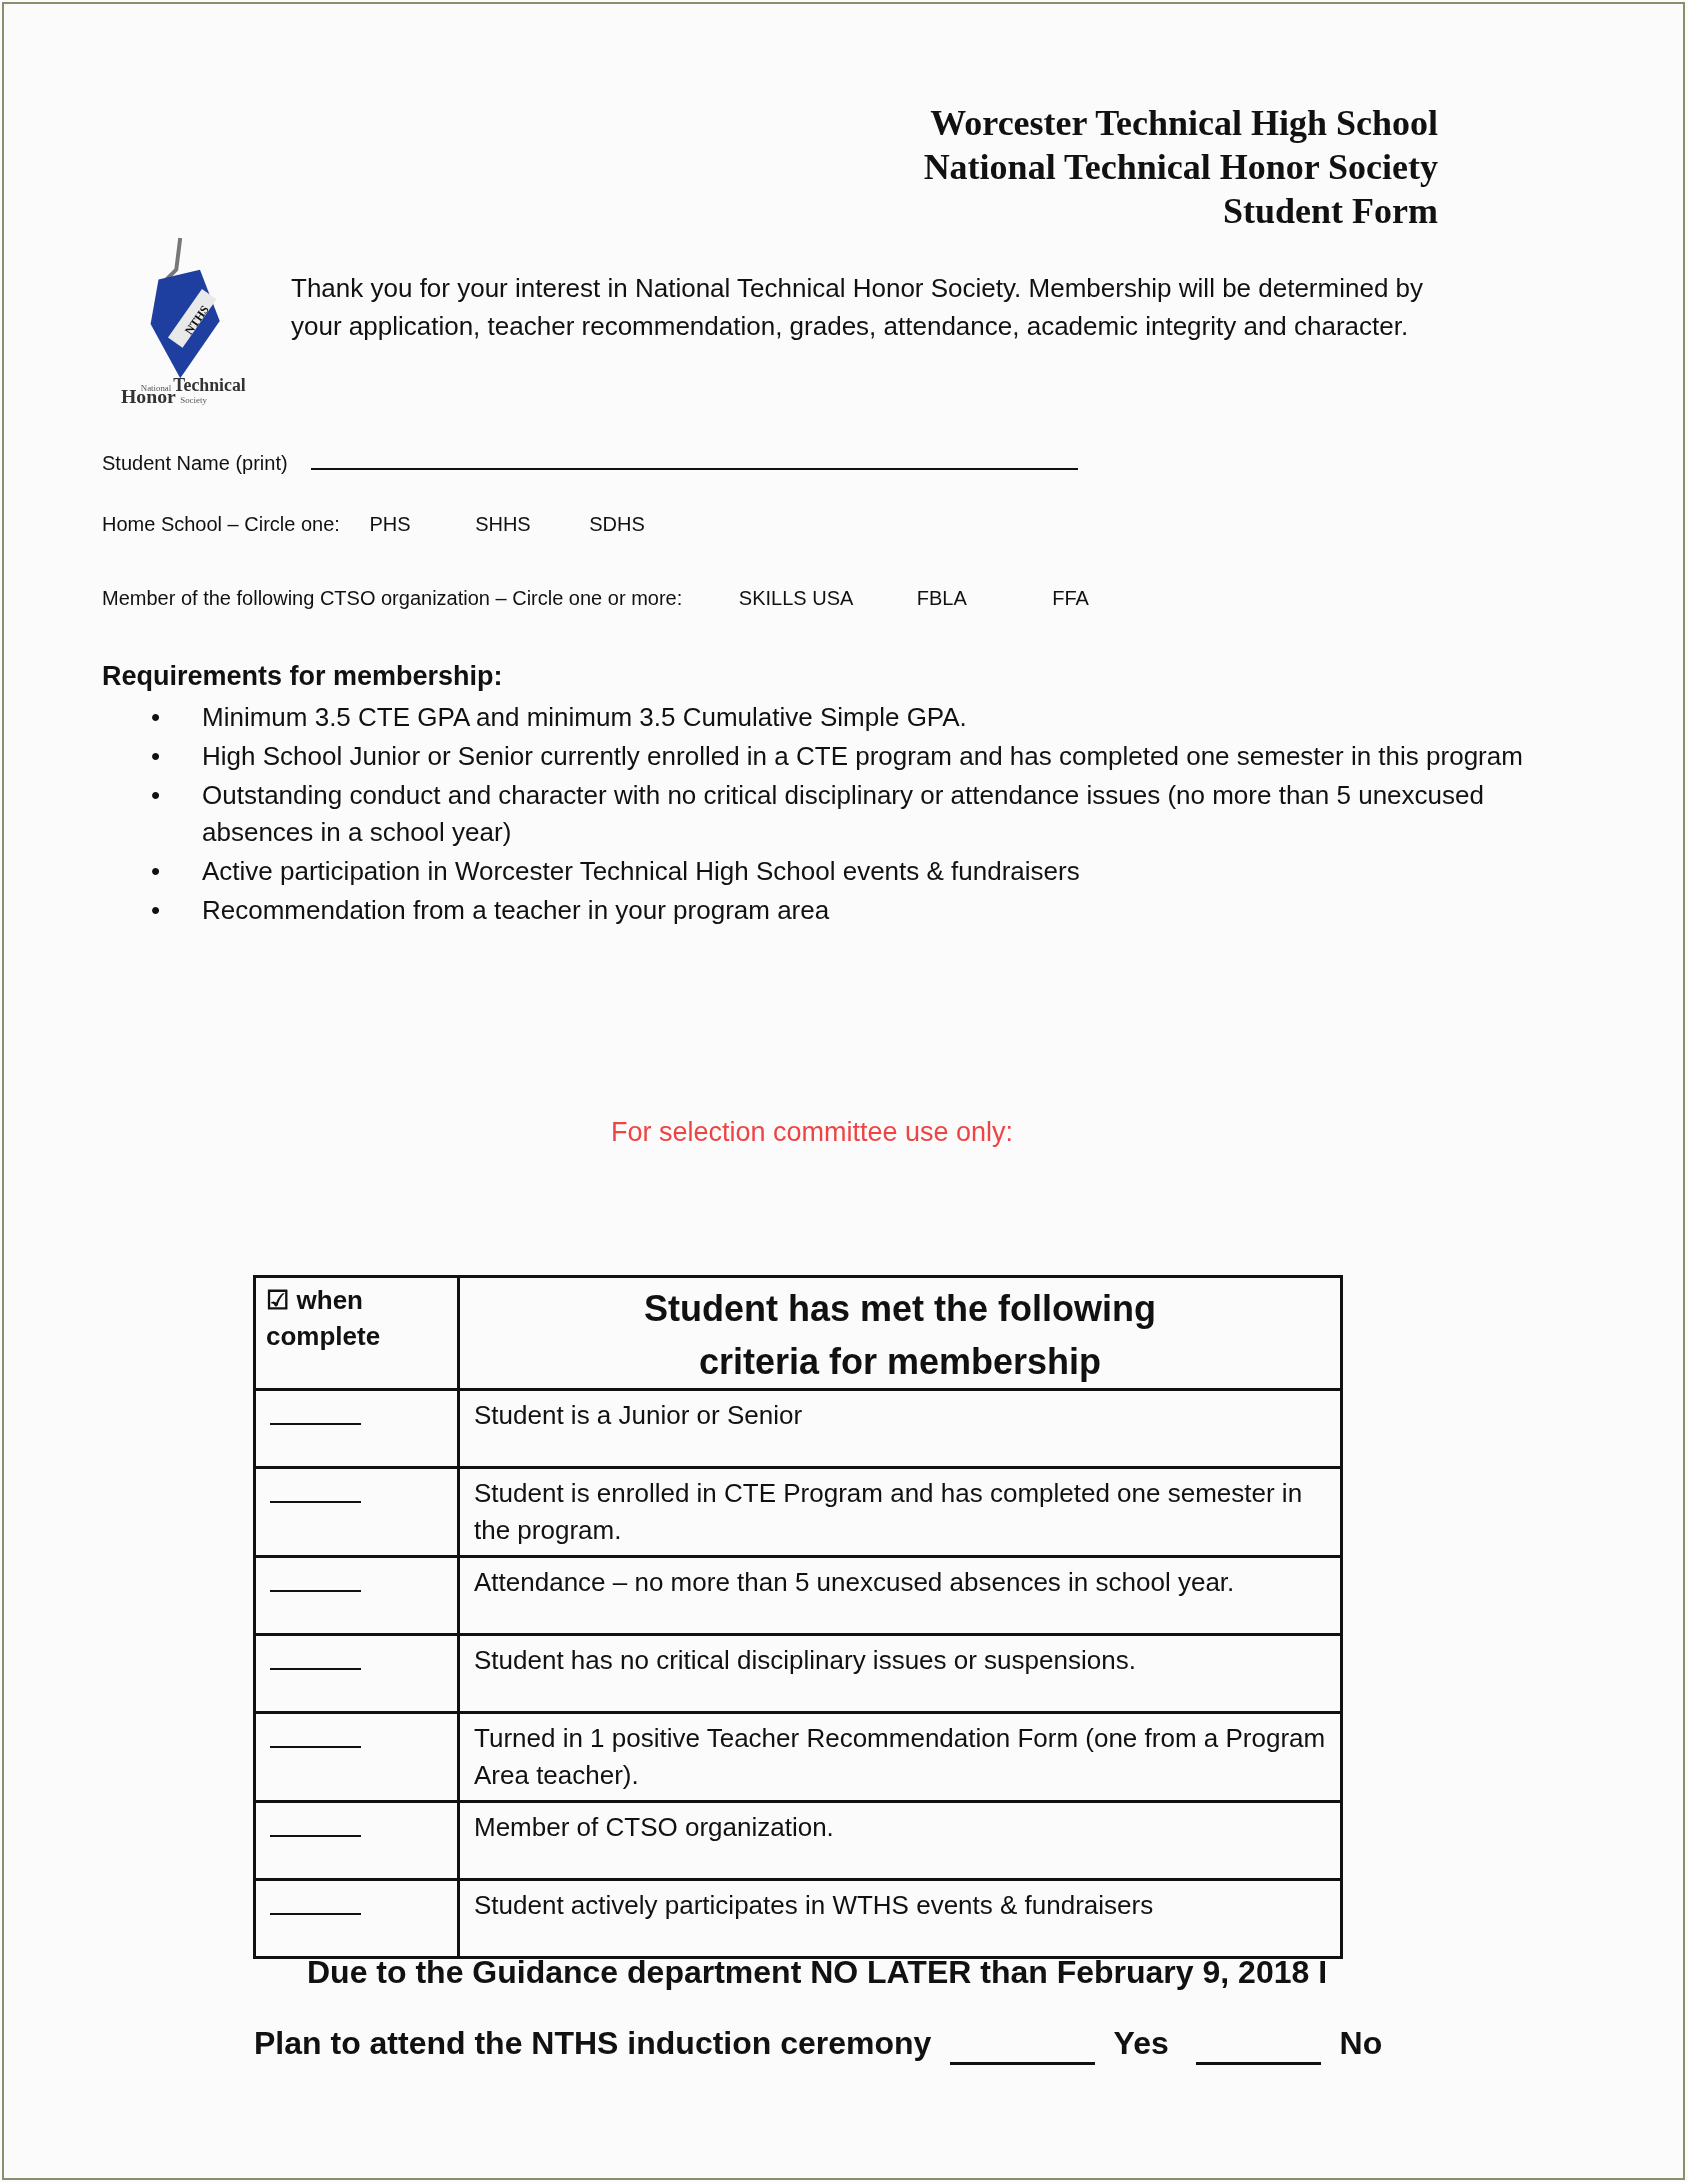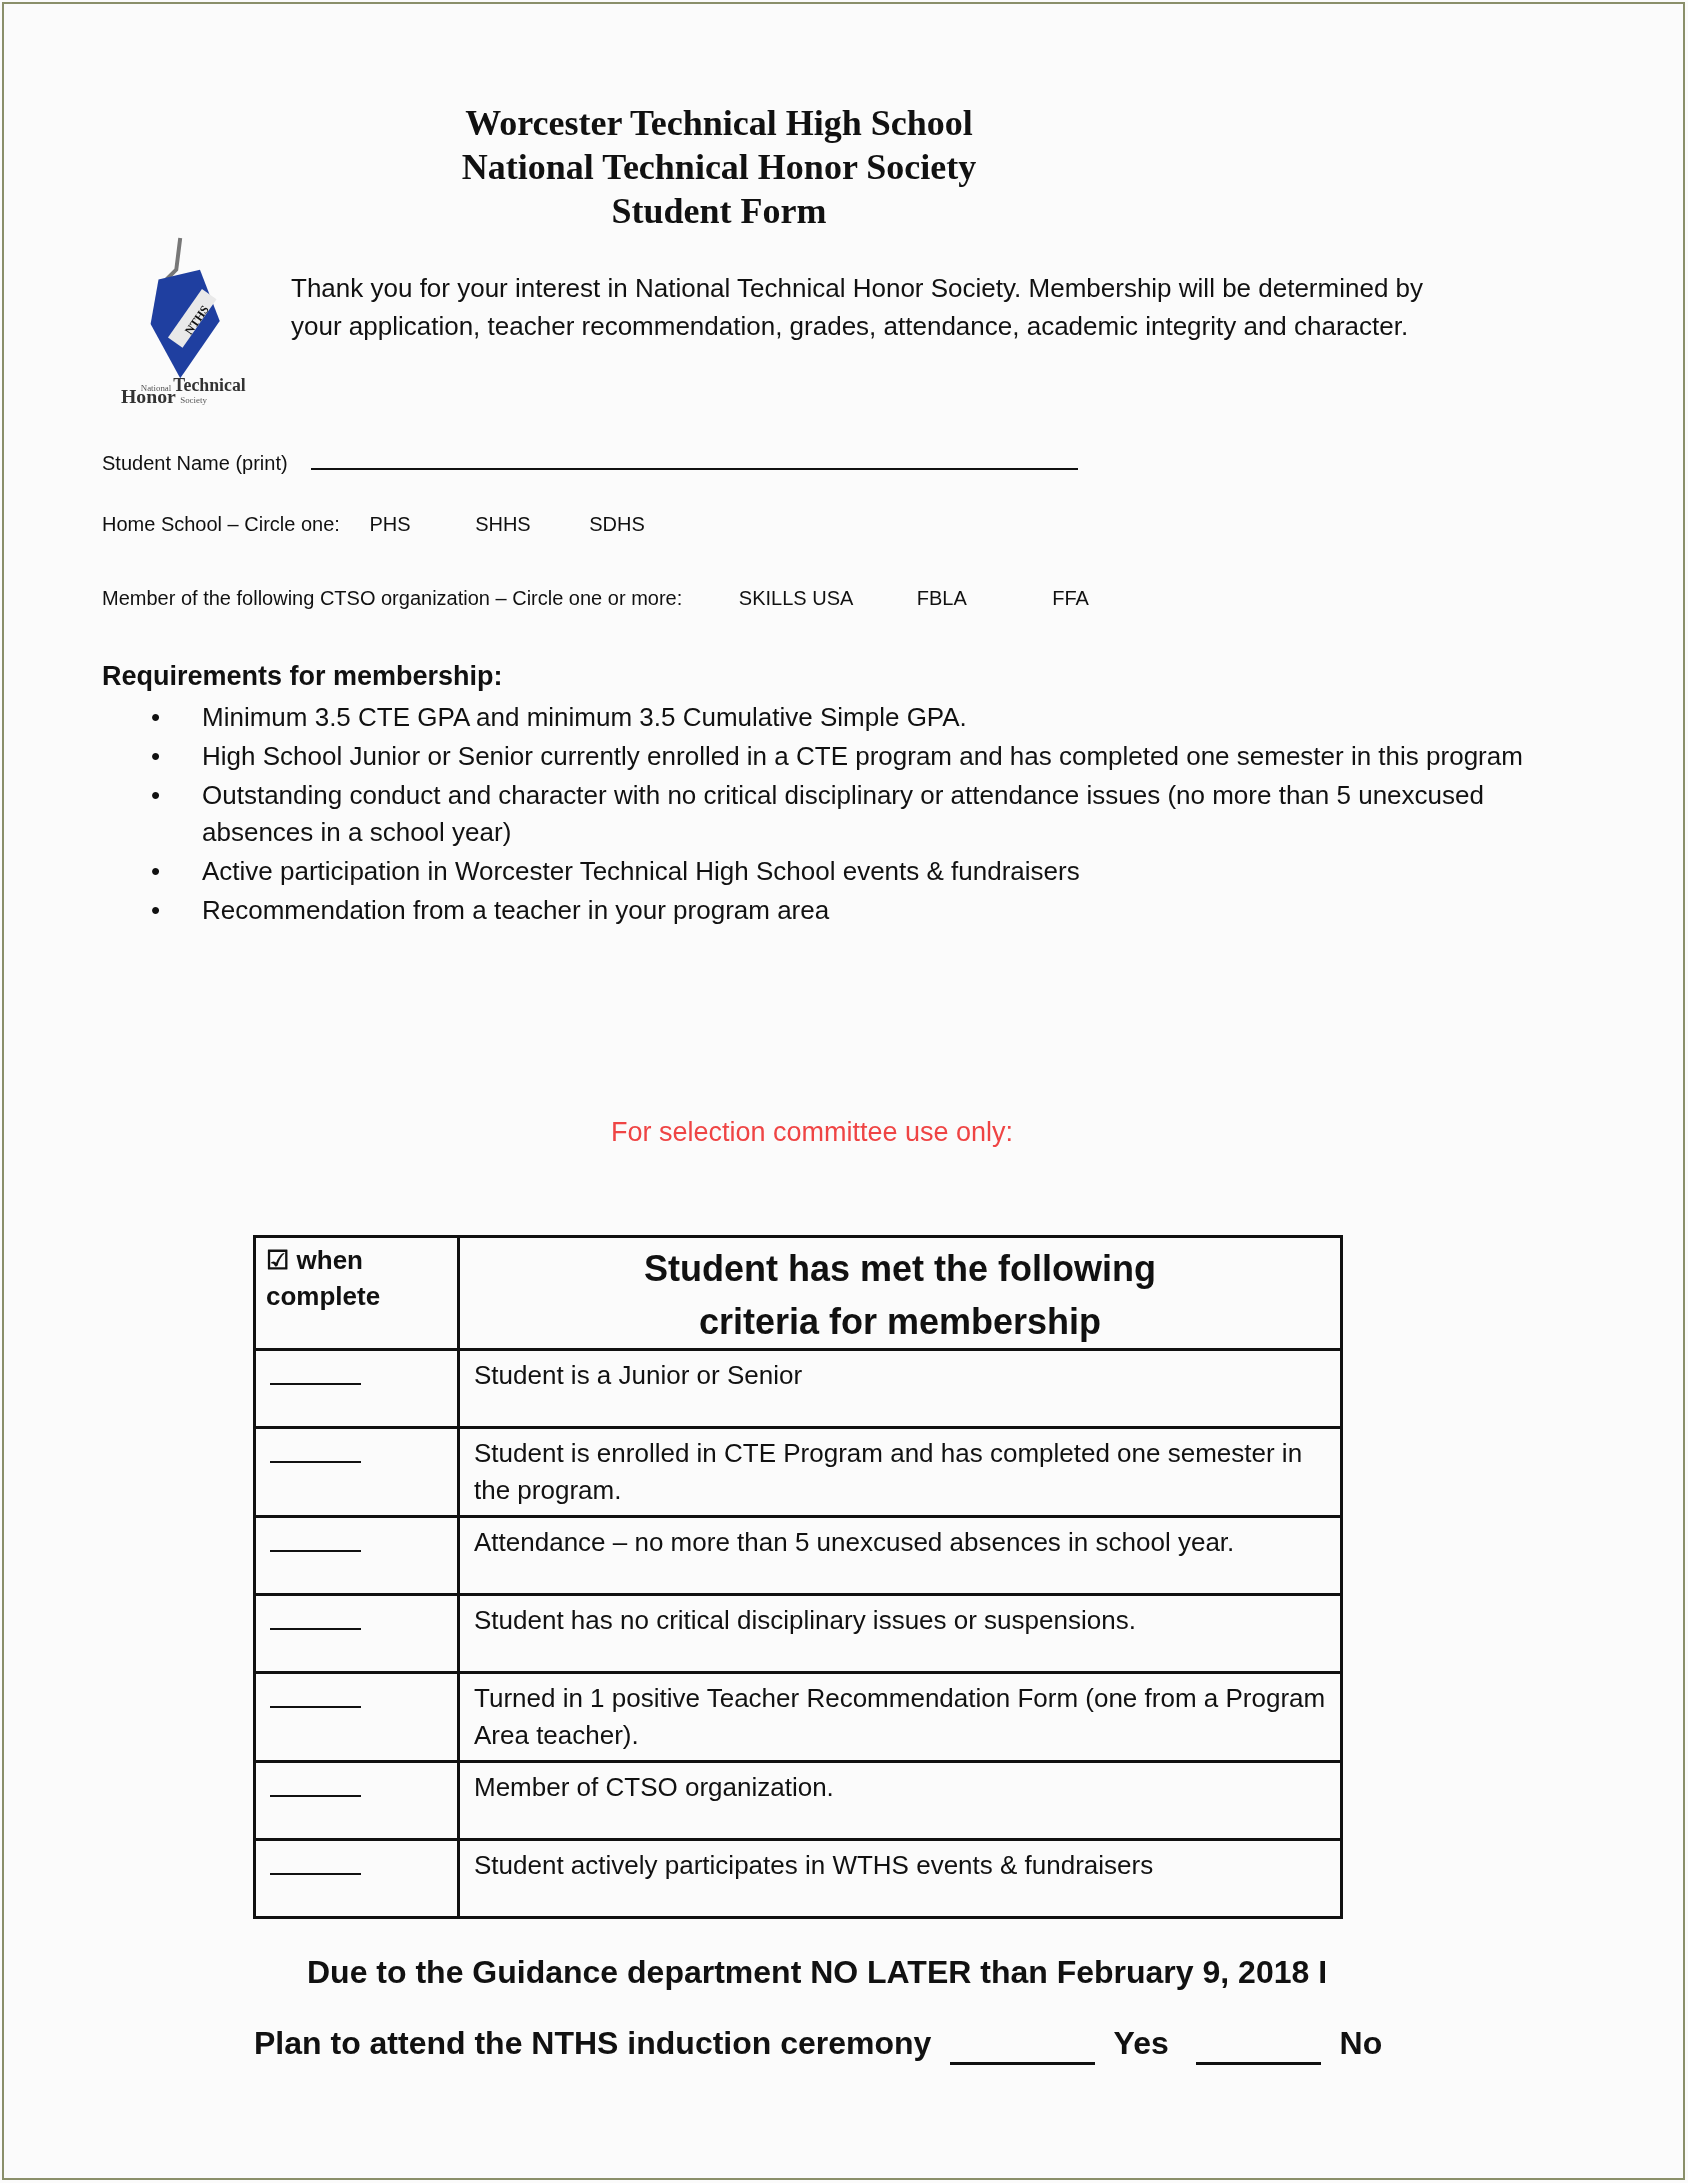--- a/index.html
+++ b/index.html
@@ -1,28 +1,28 @@
 <!DOCTYPE html>
 <html><head>
 <meta charset="utf-8">
 <style>
   html, body { margin:0; padding:0; background:#fbfbfb; }
   body { width:1689px; height:2184px; position:relative; font-family:"Liberation Sans", sans-serif; color:#111; overflow:hidden; }
   .frame { position:absolute; left:2px; top:2px; width:1683px; height:2178px; border:2px solid #8a8f6a; box-sizing:border-box; }
-  .title { position:absolute; left:0; width:1438px; top:101px; text-align:center; font-family:"Liberation Serif", serif; font-weight:bold; font-size:36px; line-height:44px; }
+  .title { position:absolute; left:0; width:1438px; top:101px; text-align:right; font-family:"Liberation Serif", serif; font-weight:bold; font-size:36px; line-height:44px; }
   .logo { position:absolute; left:119px; top:230px; width:158px; height:178px; }
   .intro { position:absolute; left:291px; top:269px; width:1139px; font-size:26px; line-height:38px; }
   .line { position:absolute; font-size:20px; }
   .uline { display:inline-block; border-bottom:2px solid #111; }
   .req-head { position:absolute; left:102px; top:661px; font-size:27px; font-weight:bold; }
   .req-list { position:absolute; left:149px; top:699px; width:1436px; margin:0; padding:0; list-style:none; font-size:26px; line-height:37px; }
   .req-list li { position:relative; padding-left:53px; margin-bottom:2px; }
   .req-list li::before { content:"•"; position:absolute; left:2px; top:0; }
   .committee { position:absolute; left:0; width:1624px; top:1117px; text-align:center; font-size:27px; color:#ef4444; }
-  table.crit { position:absolute; left:253px; top:1235px; width:1090px; border-collapse:collapse; font-size:26px; }
+  table.crit { position:absolute; left:253px; top:1275px; width:1090px; border-collapse:collapse; font-size:26px; }
   table.crit td, table.crit th { border:3px solid #111; vertical-align:top; }
   th.c1 { width:181px; text-align:left; font-weight:bold; font-size:26px; padding:4px 10px; line-height:36px; }
   th.c2 { font-size:36px; font-weight:bold; text-align:center; line-height:53px; padding:4px 0 0 0; height:99px; }
   td.blank { padding:8px 14px; height:59px; }
   td.blank span { display:inline-block; width:91px; border-bottom:2px solid #111; margin-top:24px; }
   td.crit-text { padding:6px 14px; line-height:37px; }
   .due { position:absolute; left:307px; top:1954px; font-size:32px; font-weight:bold; }
   .plan { position:absolute; left:254px; top:2025px; font-size:32px; font-weight:bold; }
   .plan .blank { display:inline-block; width:145px; border-bottom:3px solid #111; margin:0 10px; }
 </style>

